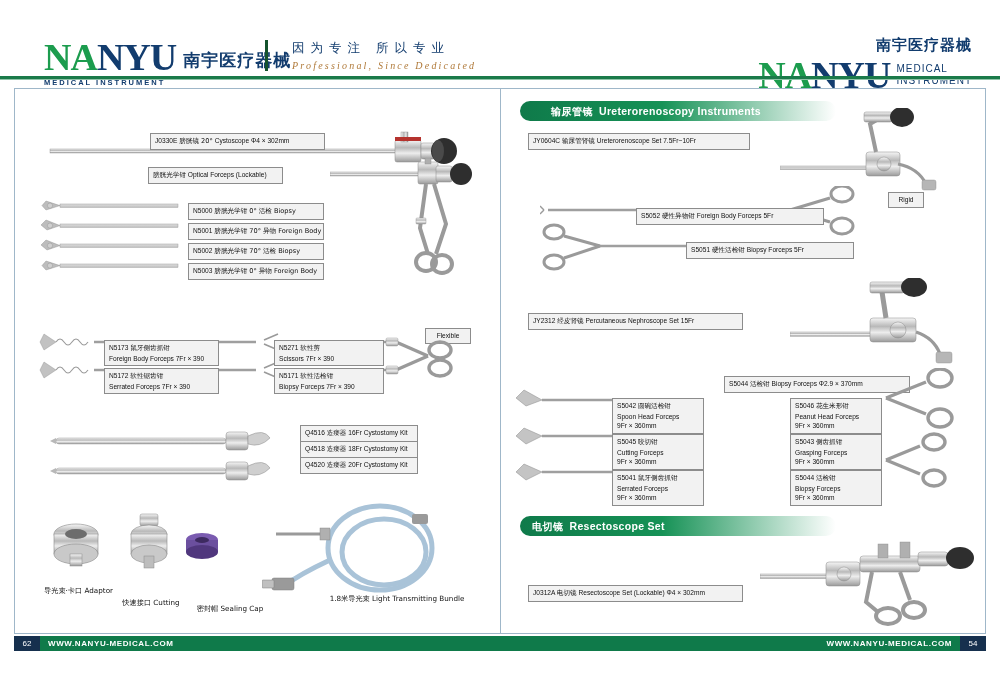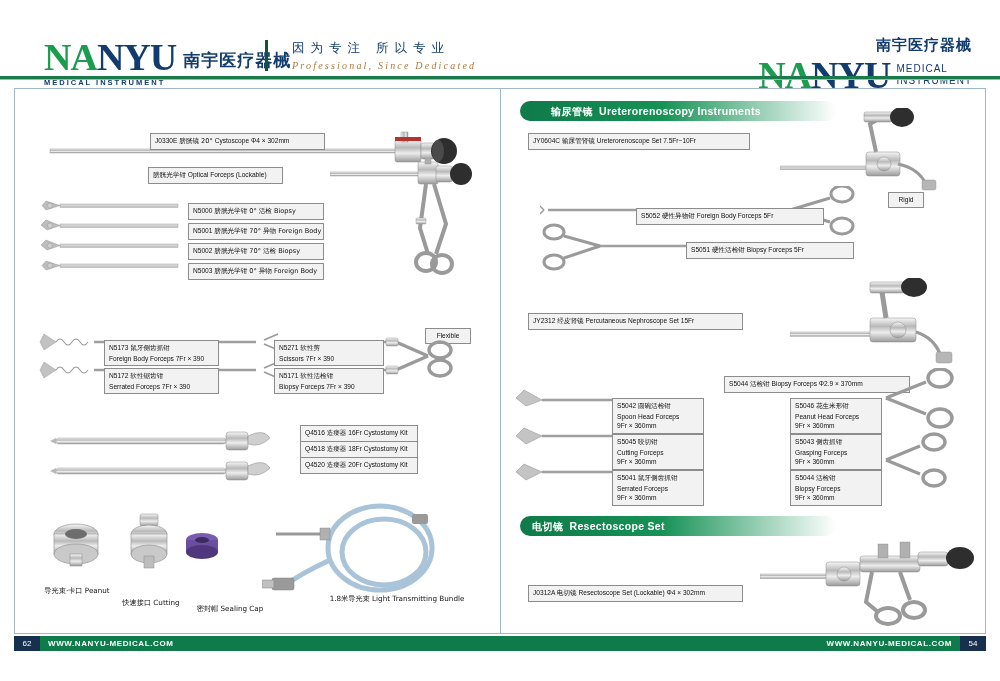--- a/index.html
+++ b/index.html
@@ -334,21 +334,21 @@
 
   <div class="fig" style="left:44px;top:516px;">
     <svg width="64" height="62" viewBox="0 0 64 62">
       <ellipse cx="32" cy="18" rx="22" ry="10" fill="url(#mg)" stroke="#8a8a8a" stroke-width="0.6"></ellipse>
       <rect x="10" y="18" width="44" height="20" fill="url(#mg)" stroke="#8a8a8a" stroke-width="0.6"></rect>
       <ellipse cx="32" cy="38" rx="22" ry="10" fill="#c9c9c9" stroke="#8a8a8a" stroke-width="0.6"></ellipse>
       <ellipse cx="32" cy="18" rx="11" ry="5" fill="#6d6d6d"></ellipse>
       <rect x="26" y="38" width="12" height="12" fill="url(#mg)" stroke="#8a8a8a" stroke-width="0.5"></rect>
     </svg>
   </div>
-  <div class="caption" style="left:44px;top:586px;width:66px;">导光束·卡口 Peanut</div>
+  <div class="caption" style="left:44px;top:586px;width:66px;">导光束·卡口 Adaptor</div>
 
   <div class="fig" style="left:126px;top:512px;">
     <svg width="46" height="66" viewBox="0 0 46 66">
       <rect x="14" y="2" width="18" height="12" rx="2" fill="url(#mg)" stroke="#8a8a8a" stroke-width="0.5"></rect>
       <ellipse cx="23" cy="22" rx="18" ry="9" fill="url(#mg)" stroke="#8a8a8a" stroke-width="0.6"></ellipse>
       <rect x="5" y="22" width="36" height="20" fill="url(#mg)" stroke="#8a8a8a" stroke-width="0.6"></rect>
       <ellipse cx="23" cy="42" rx="18" ry="9" fill="#c9c9c9" stroke="#8a8a8a" stroke-width="0.6"></ellipse>
       <rect x="18" y="44" width="10" height="12" fill="#bdbdbd" stroke="#8a8a8a" stroke-width="0.5"></rect>
     </svg>
   </div>

